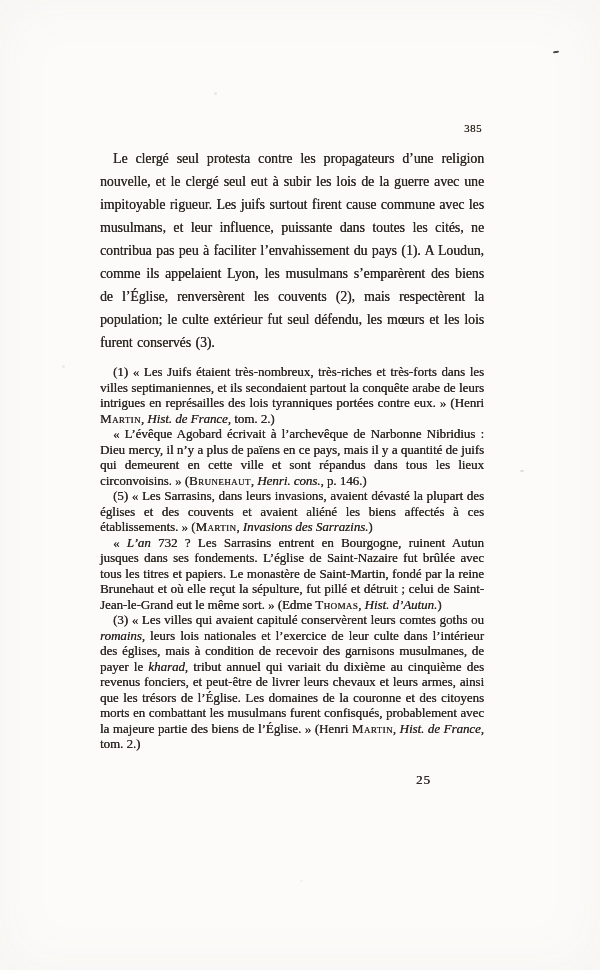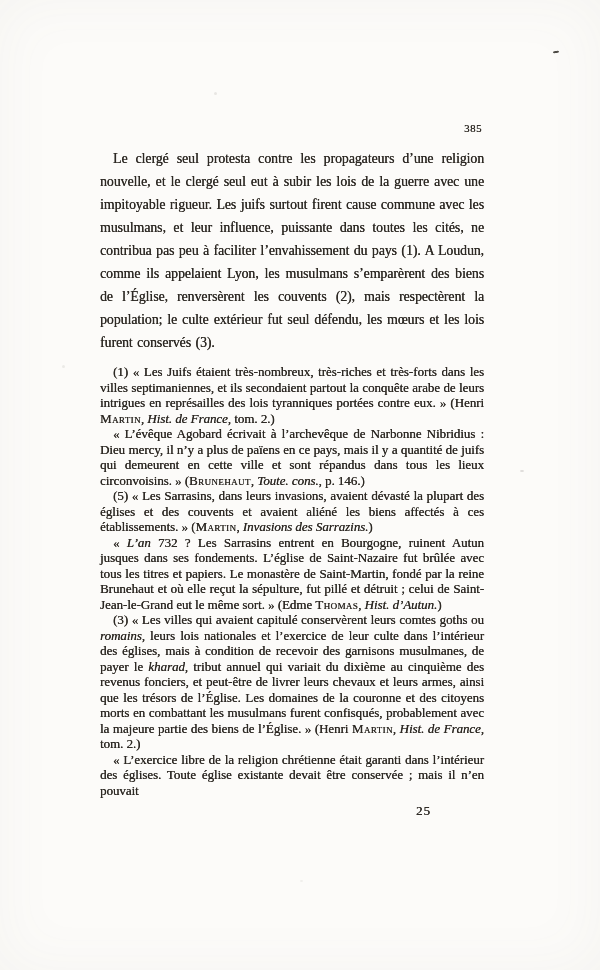--- a/index.html
+++ b/index.html
@@ -64,21 +64,21 @@
     font-size: 13px;
     line-height: 15.5px;
     text-align: justify;
     letter-spacing: -0.05px;
     text-shadow: 0.2px 0 0 currentColor;
   }
   .fn-para { text-indent: 13px; }
   .italic { font-style: italic; }
   .smallcaps { font-variant: small-caps; letter-spacing: 0.4px; }
   .signature {
-    margin-top: 5px;
+    margin-top: 20px;
     padding-left: 316px;
     font-size: 13px;
     font-weight: 400;
     letter-spacing: 1px;
     text-shadow: 0.2px 0 0 currentColor;
   }
   
   .speck { position: absolute; border-radius: 50%; pointer-events: none; }
   .speck-dash {
     left: 553px; top: 51px; width: 6px; height: 2px;
@@ -98,25 +98,24 @@
   <div class="text-block">
 
     <div class="page-header">
       <div class="page-number">385</div>
     </div>
 
     <div class="main-paragraph">Le clergé seul protesta contre les propagateurs d’une religion nouvelle, et le clergé seul eut à subir les lois de la guerre avec une impitoyable rigueur. Les juifs surtout firent cause commune avec les musulmans, et leur influence, puissante dans toutes les cités, ne contribua pas peu à faciliter l’envahissement du pays (1). A Loudun, comme ils appelaient Lyon, les musulmans s’emparèrent des biens de l’Église, renversèrent les couvents (2), mais respectèrent la population; le culte extérieur fut seul défendu, les mœurs et les lois furent conservés (3).</div>
 
     <div class="footnotes" id="footnotes">
         <div class="fn-para"><span>(1) « Les Juifs étaient très-nombreux, très-riches et très-forts dans les villes septimaniennes, et ils secondaient partout la conquête arabe de leurs intrigues en représailles des lois tyranniques portées contre eux. » (Henri </span><span class="smallcaps">Martin</span><span>, </span><span class="italic">Hist. de France</span><span>, tom. 2.)</span></div>
-        <div class="fn-para"><span>« L’évêque Agobard écrivait à l’archevêque de Narbonne Nibridius : Dieu mercy, il n’y a plus de païens en ce pays, mais il y a quantité de juifs qui demeurent en cette ville et sont répandus dans tous les lieux circonvoisins. » (</span><span class="smallcaps">Brunehaut</span><span>, </span><span class="italic">Toute. cons.</span><span>, p. 146.)</span></div>
+        <div class="fn-para"><span>« L’évêque Agobard écrivait à l’archevêque de Narbonne Nibridius : Dieu mercy, il n’y a plus de païens en ce pays, mais il y a quantité de juifs qui demeurent en cette ville et sont répandus dans tous les lieux circonvoisins. » (</span><span class="smallcaps">Brunehaut</span><span>, </span><span class="italic">Henri. cons.</span><span>, p. 146.)</span></div>
         <div class="fn-para"><span>(5) « Les Sarrasins, dans leurs invasions, avaient dévasté la plupart des églises et des couvents et avaient aliéné les biens affectés à ces établissements. » (</span><span class="smallcaps">Martin</span><span>, </span><span class="italic">Invasions des Sarrazins.</span><span>)</span></div>
         <div class="fn-para"><span>« </span><span class="italic">L’an</span><span> 732 ? Les Sarrasins entrent en Bourgogne, ruinent Autun jusques dans ses fondements. L’église de Saint-Nazaire fut brûlée avec tous les titres et papiers. Le monastère de Saint-Martin, fondé par la reine Brunehaut et où elle reçut la sépulture, fut pillé et détruit ; celui de Saint-Jean-le-Grand eut le même sort. » (Edme </span><span class="smallcaps">Thomas</span><span>, </span><span class="italic">Hist. d’Autun.</span><span>)</span></div>
         <div class="fn-para"><span>(3) « Les villes qui avaient capitulé conservèrent leurs comtes goths ou </span><span class="italic">romains</span><span>, leurs lois nationales et l’exercice de leur culte dans l’intérieur des églises, mais à condition de recevoir des garnisons musulmanes, de payer le </span><span class="italic">kharad</span><span>, tribut annuel qui variait du dixième au cinquième des revenus fonciers, et peut-être de livrer leurs chevaux et leurs armes, ainsi que les trésors de l’Église. Les domaines de la couronne et des citoyens morts en combattant les musulmans furent confisqués, probablement avec la majeure partie des biens de l’Église. » (Henri </span><span class="smallcaps">Martin</span><span>, </span><span class="italic">Hist. de France</span><span>, tom. 2.)</span></div>
-        <div class="fn-para"><span>« L’exercice libre de la religion chrétienne était garanti dans l’intérieur des églises. Toute église existante devait être conservée ; mais il n’en pouvait</span></div>
       </div>
 
     <div class="signature">25</div>
 
   </div>
 
   <div class="speck speck-dash"></div>
   <div class="speck speck-a"></div>
   <div class="speck speck-b"></div>
   <div class="speck speck-c"></div>

